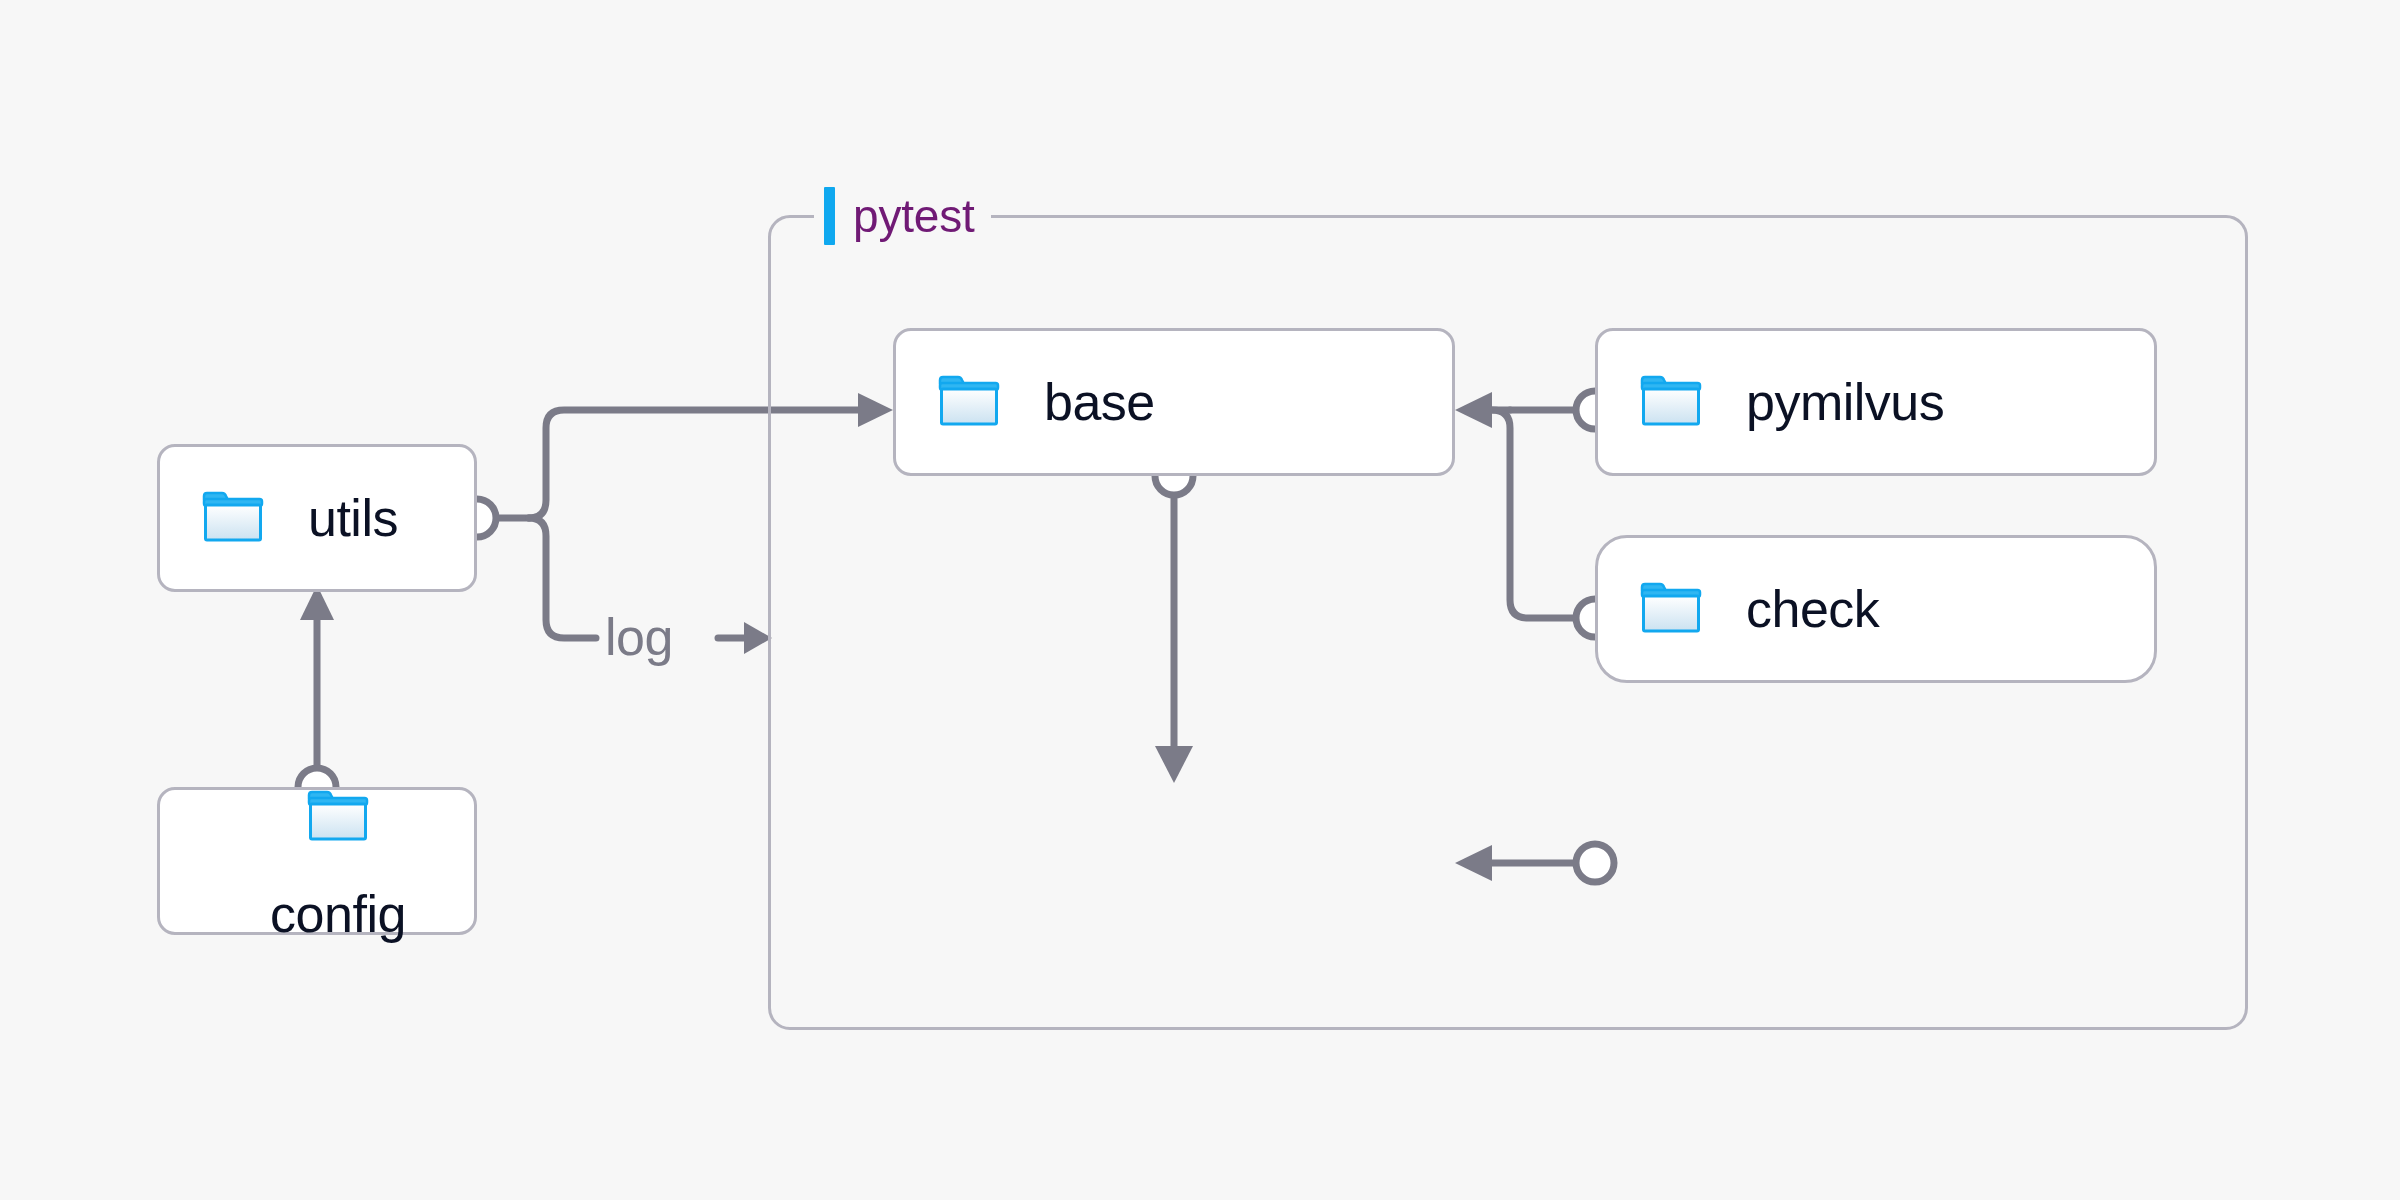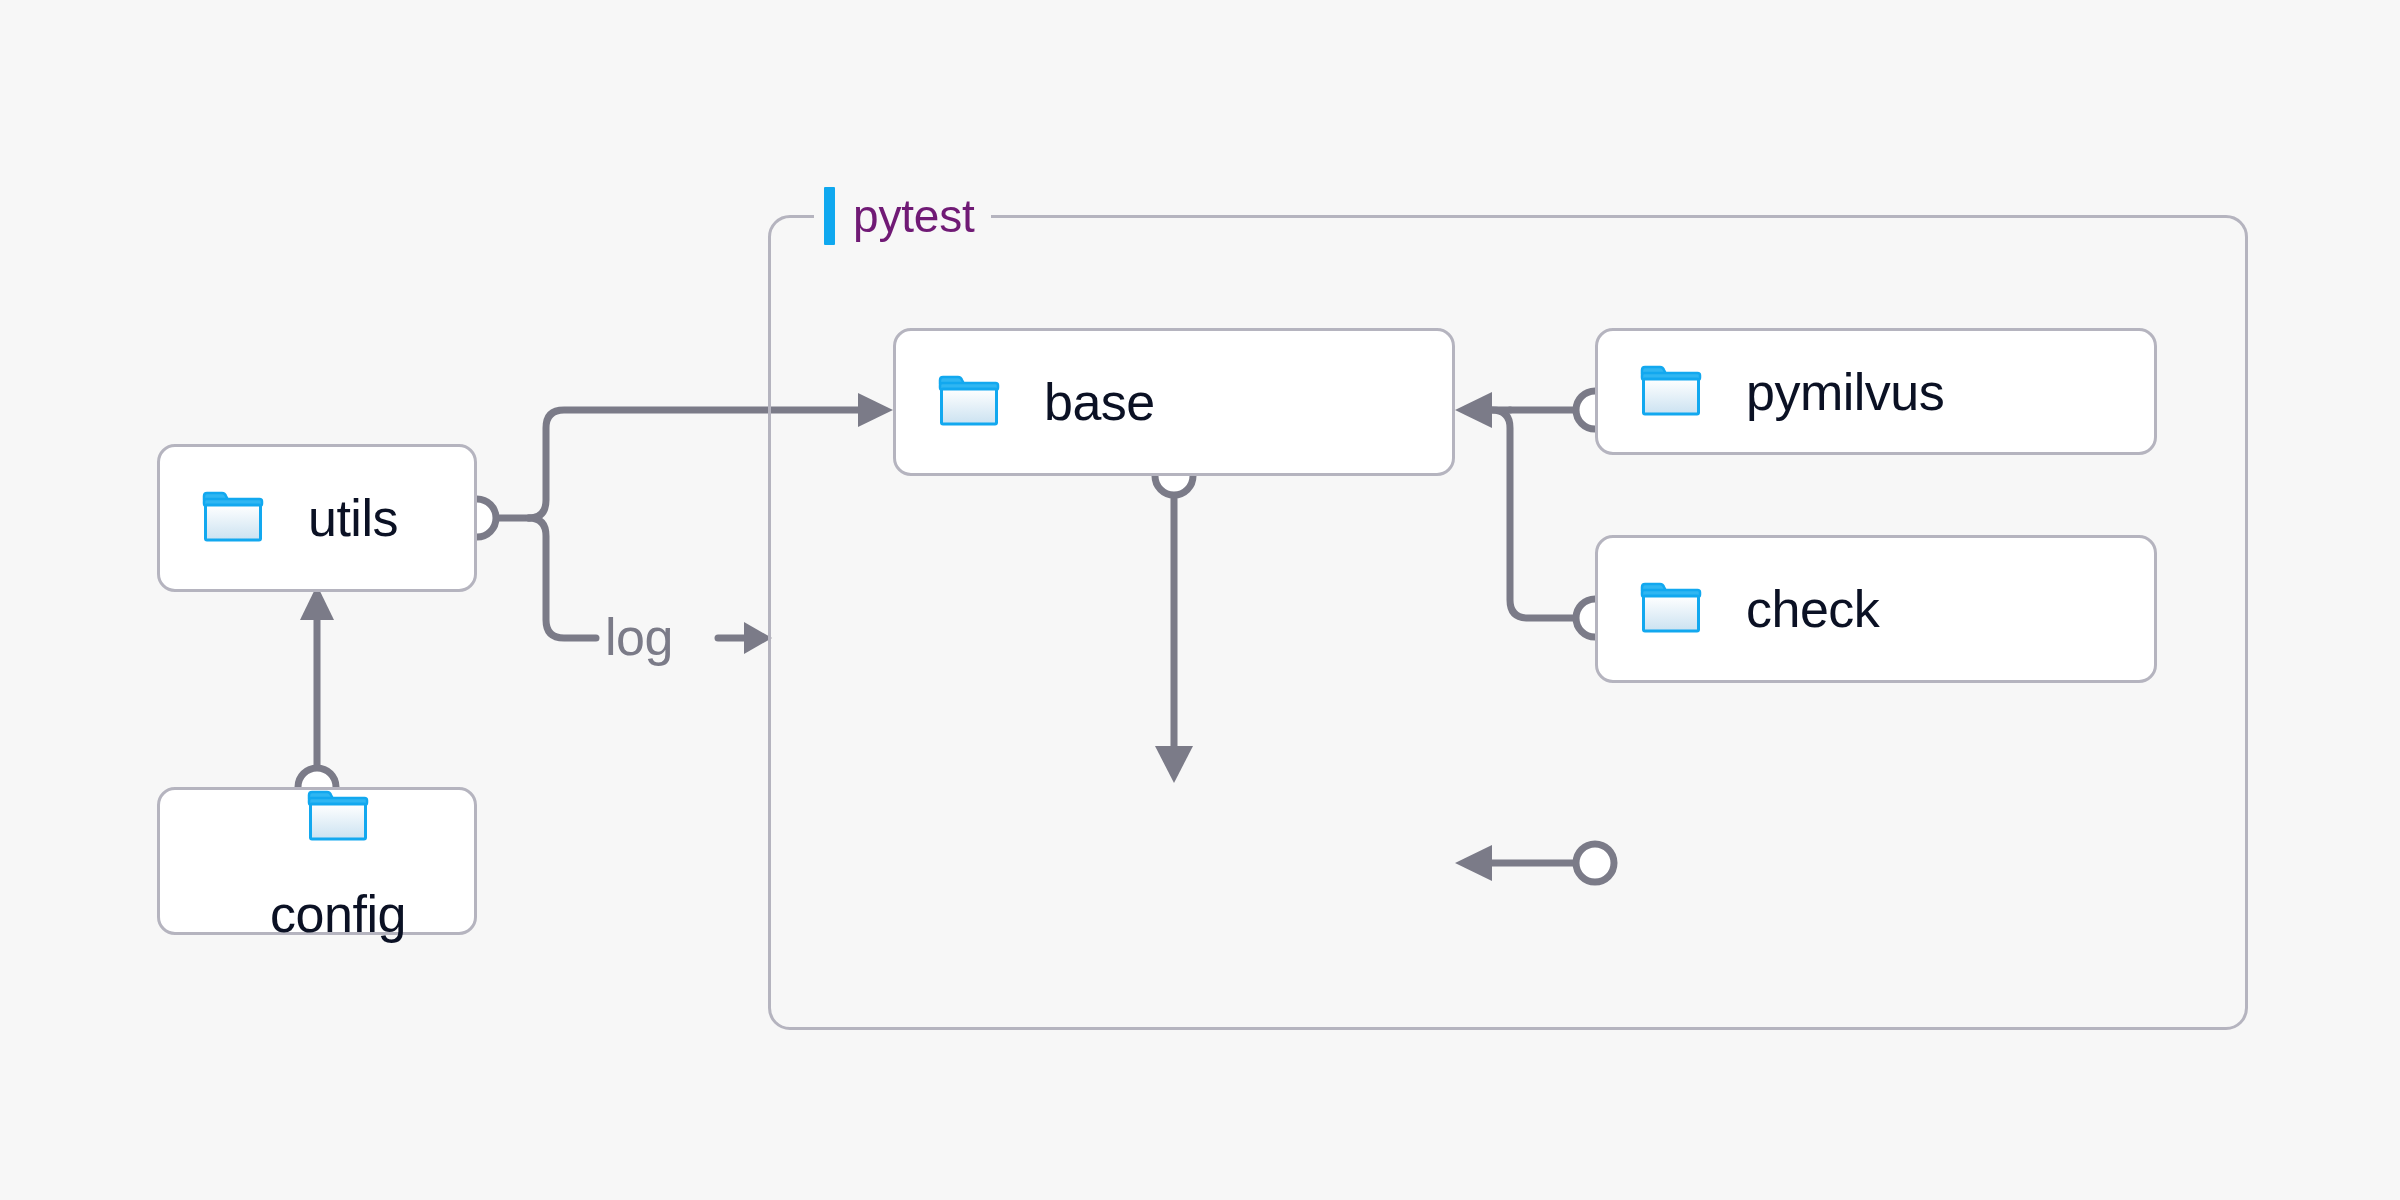--- a/index.html
+++ b/index.html
@@ -197,30 +197,30 @@
   <div class="node" style="left:893px; top:328px; width:562px; height:148px;">
     <svg class="folder-icon" viewBox="0 0 62 54">
       <path d="M2 9 L2 5 Q2 2 5 2 L20 2 Q23 2 24 5 L26 9 Z" fill="#2fb6f2" stroke="#12a8ef" stroke-width="2.5" stroke-linejoin="round"></path>
       <rect x="2" y="8" width="58" height="7" rx="2.5" fill="#2fb6f2" stroke="#12a8ef" stroke-width="2.5"></rect>
       <rect x="3.5" y="14" width="55" height="35" rx="1.5" fill="url(#folderGrad)" stroke="#12a8ef" stroke-width="3"></rect>
     </svg>
     <div class="node-label">base</div>
   </div>
 
 
-  <div class="node" style="left:1595px; top:328px; width:562px; height:127px;">
+  <div class="node" style="left:1595px; top:328px; width:562px; height:148px;">
     <svg class="folder-icon" viewBox="0 0 62 54">
       <path d="M2 9 L2 5 Q2 2 5 2 L20 2 Q23 2 24 5 L26 9 Z" fill="#2fb6f2" stroke="#12a8ef" stroke-width="2.5" stroke-linejoin="round"></path>
       <rect x="2" y="8" width="58" height="7" rx="2.5" fill="#2fb6f2" stroke="#12a8ef" stroke-width="2.5"></rect>
       <rect x="3.5" y="14" width="55" height="35" rx="1.5" fill="url(#folderGrad)" stroke="#12a8ef" stroke-width="3"></rect>
     </svg>
     <div class="node-label">pymilvus</div>
   </div>
 
-  <div class="node" style="left:1595px; top:535px; width:562px; height:148px;">
+  <div class="node" style="left:1595px; top:535px; width:562px; height:148px;border-radius:32px;">
     <svg class="folder-icon" viewBox="0 0 62 54">
       <path d="M2 9 L2 5 Q2 2 5 2 L20 2 Q23 2 24 5 L26 9 Z" fill="#2fb6f2" stroke="#12a8ef" stroke-width="2.5" stroke-linejoin="round"></path>
       <rect x="2" y="8" width="58" height="7" rx="2.5" fill="#2fb6f2" stroke="#12a8ef" stroke-width="2.5"></rect>
       <rect x="3.5" y="14" width="55" height="35" rx="1.5" fill="url(#folderGrad)" stroke="#12a8ef" stroke-width="3"></rect>
     </svg>
     <div class="node-label">check</div>
   </div>
 
 
 </div>

